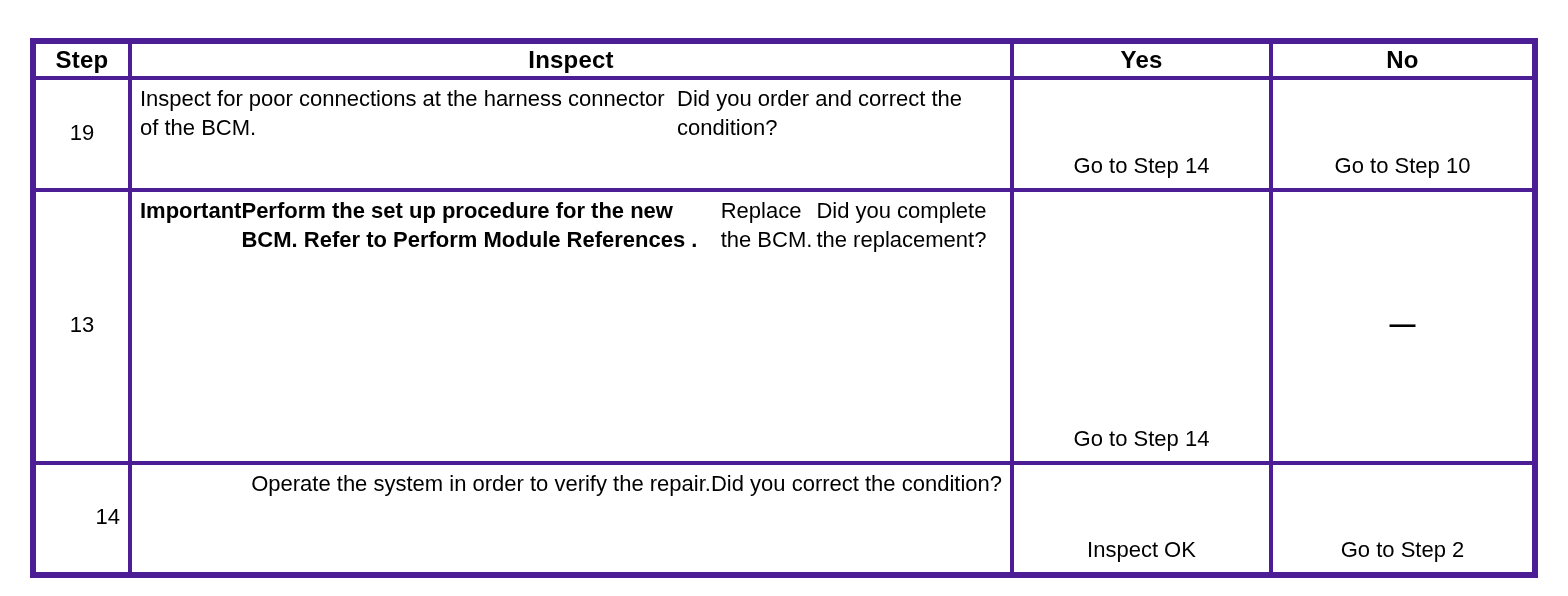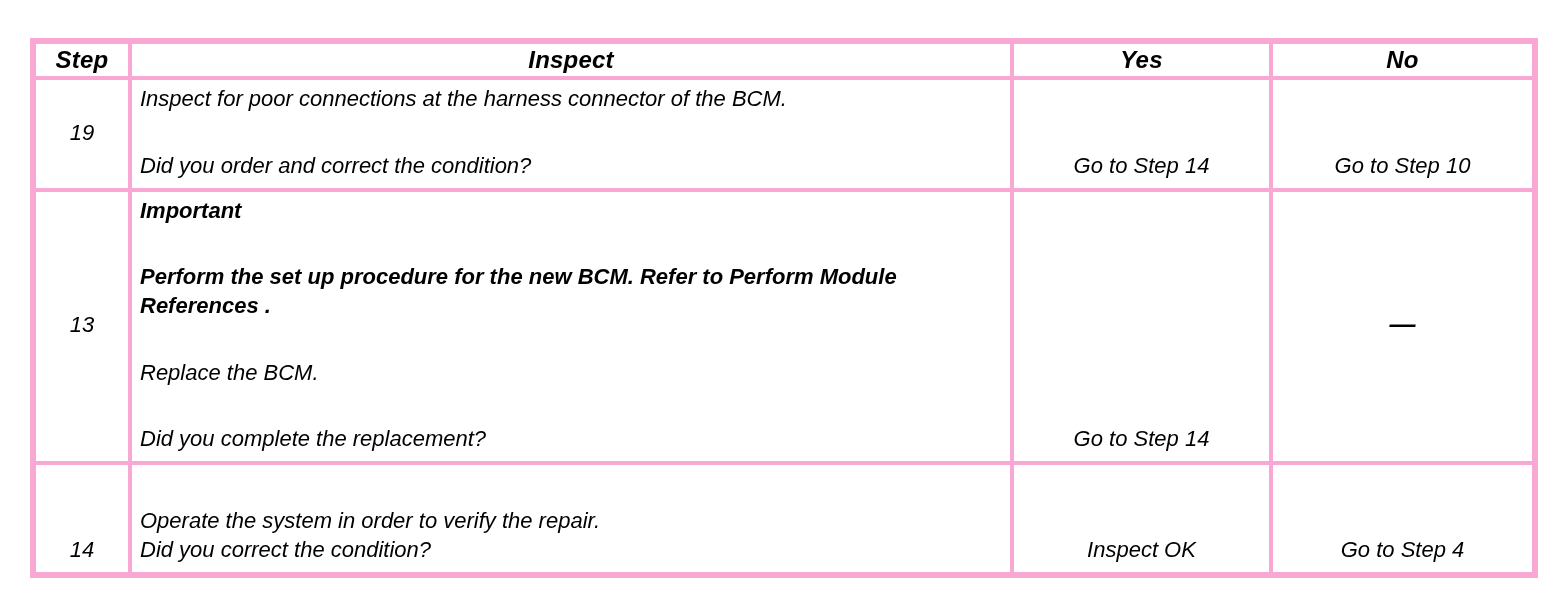--- a/index.html
+++ b/index.html
@@ -10,22 +10,21 @@
     color: #000000;
   }
   .doc-table {
     position: absolute;
     left: 30px; top: 38px;
     width: 1502px;
     border-collapse: collapse;
     table-layout: fixed;
   }
   .doc-table, .doc-table th, .doc-table td {
-    border: 4px solid #f9a8d4;
-    font-style: italic;
+    border: 4px solid #4c1d95;
   }
   .doc-table { border-width: 6px; }
   col.c-step { width: 97px; }
   col.c-action { width: 882px; }
   col.c-yes { width: 259px; }
   col.c-no { width: 264px; }
 
   th {
     font-size: 24px;
     font-weight: bold;
@@ -36,21 +35,21 @@
   }
   td {
     padding: 4px 8px 8px 8px;
     vertical-align: top;
     font-size: 22px;
     line-height: 29px;
   }
   
   .stack {
     display: flex;
-    flex-direction: column;
+    flex-direction: row;
     justify-content: space-between;
   }
   tr.r-12 .stack { height: 96px; }
   tr.r-13 .stack { height: 257px; }
   tr.r-14 .stack { height: 95px; justify-content: flex-end; }
 
   .step-cell-inner {
     display: flex;
     align-items: center;
     justify-content: center;
@@ -134,17 +133,17 @@
       <td>
         <div class="stack">
           <p>Operate the system in order to verify the repair.</p>
           <p>Did you correct the condition?</p>
         </div>
       </td>
       <td>
         <div class="stack answer-cell-inner">Inspect OK</div>
       </td>
       <td>
-        <div class="stack answer-cell-inner">Go to Step 4</div>
+        <div class="stack answer-cell-inner">Go to Step 2</div>
       </td>
     </tr>
   </tbody>
 </table>
 
 </body></html>

